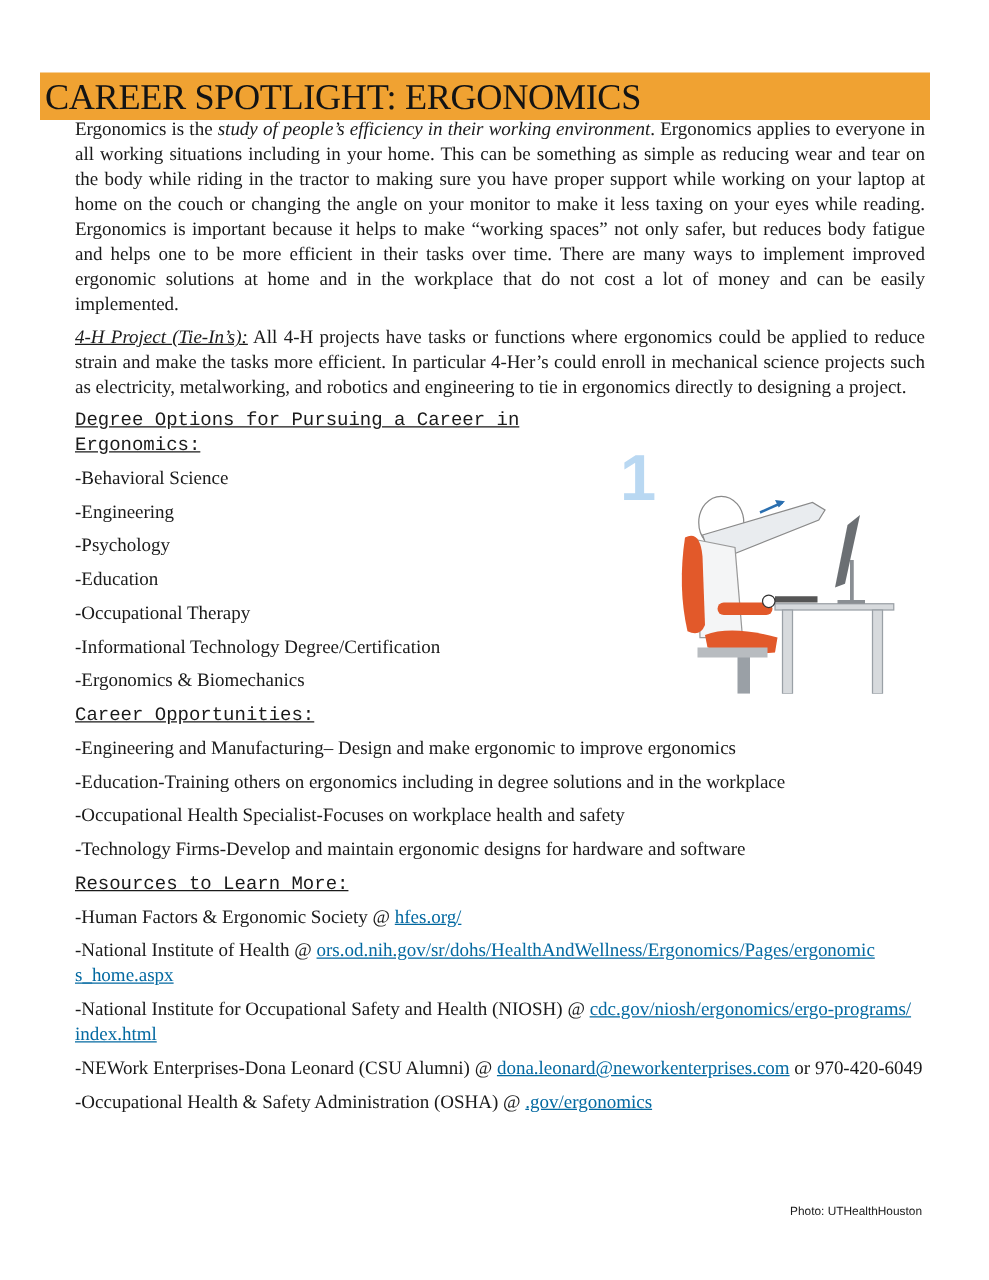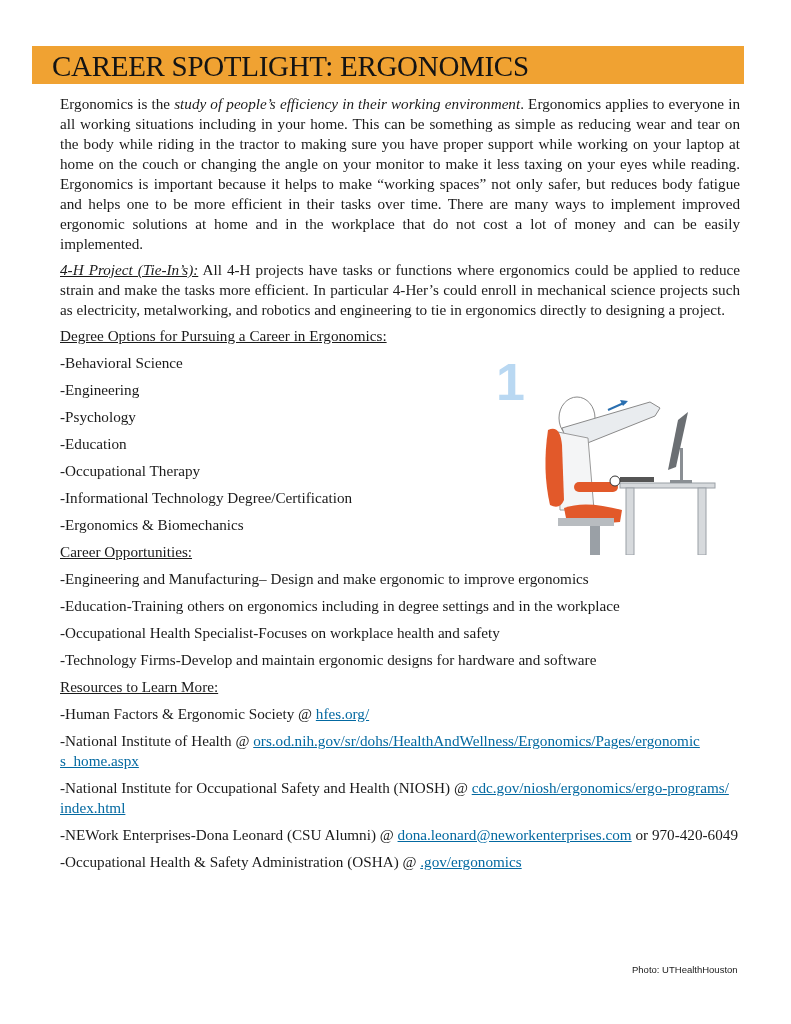--- a/index.html
+++ b/index.html
@@ -2,39 +2,39 @@
 <html><head>
   <meta charset="utf-8">
   <style>
     html, body { margin: 0; padding: 0; background: #ffffff; }
     body {
       width: 791px; height: 1024px; position: relative; overflow: hidden;
       font-family: "Liberation Serif", "DejaVu Serif", serif;
       color: #1a1a1a;
     }
     .title-bar {
-      position: absolute; left: 32px; top: 46px; width: 712px; height: 38px;
+      position: absolute; left: 32px; top: 58px; width: 712px; height: 38px;
       background: #F0A232;
-      box-sizing: border-box; padding-left: 20px;
+      box-sizing: border-box; padding-left: 4px;
     }
     .title-bar h1 {
       margin: 0; font-weight: normal; font-size: 29px; line-height: 40px;
       letter-spacing: -0.3px; color: #141414;
       font-family: "Liberation Serif", "DejaVu Serif", serif;
     }
     .content {
       position: absolute; left: 60px; top: 94px; width: 680px;
       font-size: 15.2px; line-height: 20px;
     }
     p { margin: 0; }
     .intro { text-align: justify; margin-bottom: 6px; }
     .intro em { font-style: italic; }
     .tiein { text-align: justify; margin-bottom: 6px; }
     .u { text-decoration: underline; font-style: italic; }
-    .heading { text-decoration: underline; margin-bottom: 7px; }
+    .heading { text-decoration: underline; margin-bottom: 7px; font-family: Liberation Mono, monospace; }
     .list-item { margin-bottom: 7px; }
     .link { color: #0369a1; text-decoration: underline; }
     .resource { margin-bottom: 7px; }
     .degree-list { width: 420px; }
     .illustration {
       position: absolute; left: 490px; top: 350px; width: 250px; height: 205px;
     }
     .photo-credit {
       position: absolute; left: 632px; top: 964px;
       font-family: "Liberation Sans", "DejaVu Sans", sans-serif;
@@ -60,21 +60,21 @@
     <p class="list-item">-Psychology</p>
     <p class="list-item">-Education</p>
     <p class="list-item">-Occupational Therapy</p>
     <p class="list-item">-Informational Technology Degree/Certification</p>
     <p class="list-item">-Ergonomics &amp; Biomechanics</p>
   </div>
 
   <div>
     <p class="heading">Career Opportunities:</p>
     <p class="list-item">-Engineering and Manufacturing– Design and make ergonomic to improve ergonomics</p>
-    <p class="list-item">-Education-Training others on ergonomics including in degree settings and in the workplace</p>
+    <p class="list-item">-Education-Training others on ergonomics including in degree solutions and in the workplace</p>
     <p class="list-item">-Occupational Health Specialist-Focuses on workplace health and safety</p>
     <p class="list-item">-Technology Firms-Develop and maintain ergonomic designs for hardware and software</p>
   </div>
 
   <div>
     <p class="heading">Resources to Learn More:</p>
     <p class="resource"><span>-Human Factors &amp; Ergonomic Society @ </span><a class="link">hfes.org/</a></p>
     <p class="resource" style="width:640px;"><span>-National Institute of Health @ </span><a class="link" style="word-break:break-all;">ors.od.nih.gov/sr/dohs/HealthAndWellness/Ergonomics/Pages/ergonomics_home.aspx</a></p>
     <p class="resource" style="width:670px;"><span>-National Institute for Occupational Safety and Health (NIOSH) @ </span><a class="link" style="word-break:break-all;">cdc.gov/niosh/ergonomics/ergo-programs/index.html</a></p>
     <p class="resource"><span>-NEWork Enterprises-Dona Leonard (CSU Alumni) @ </span><a class="link">dona.leonard@neworkenterprises.com</a><span> or 970-420-6049</span></p>

